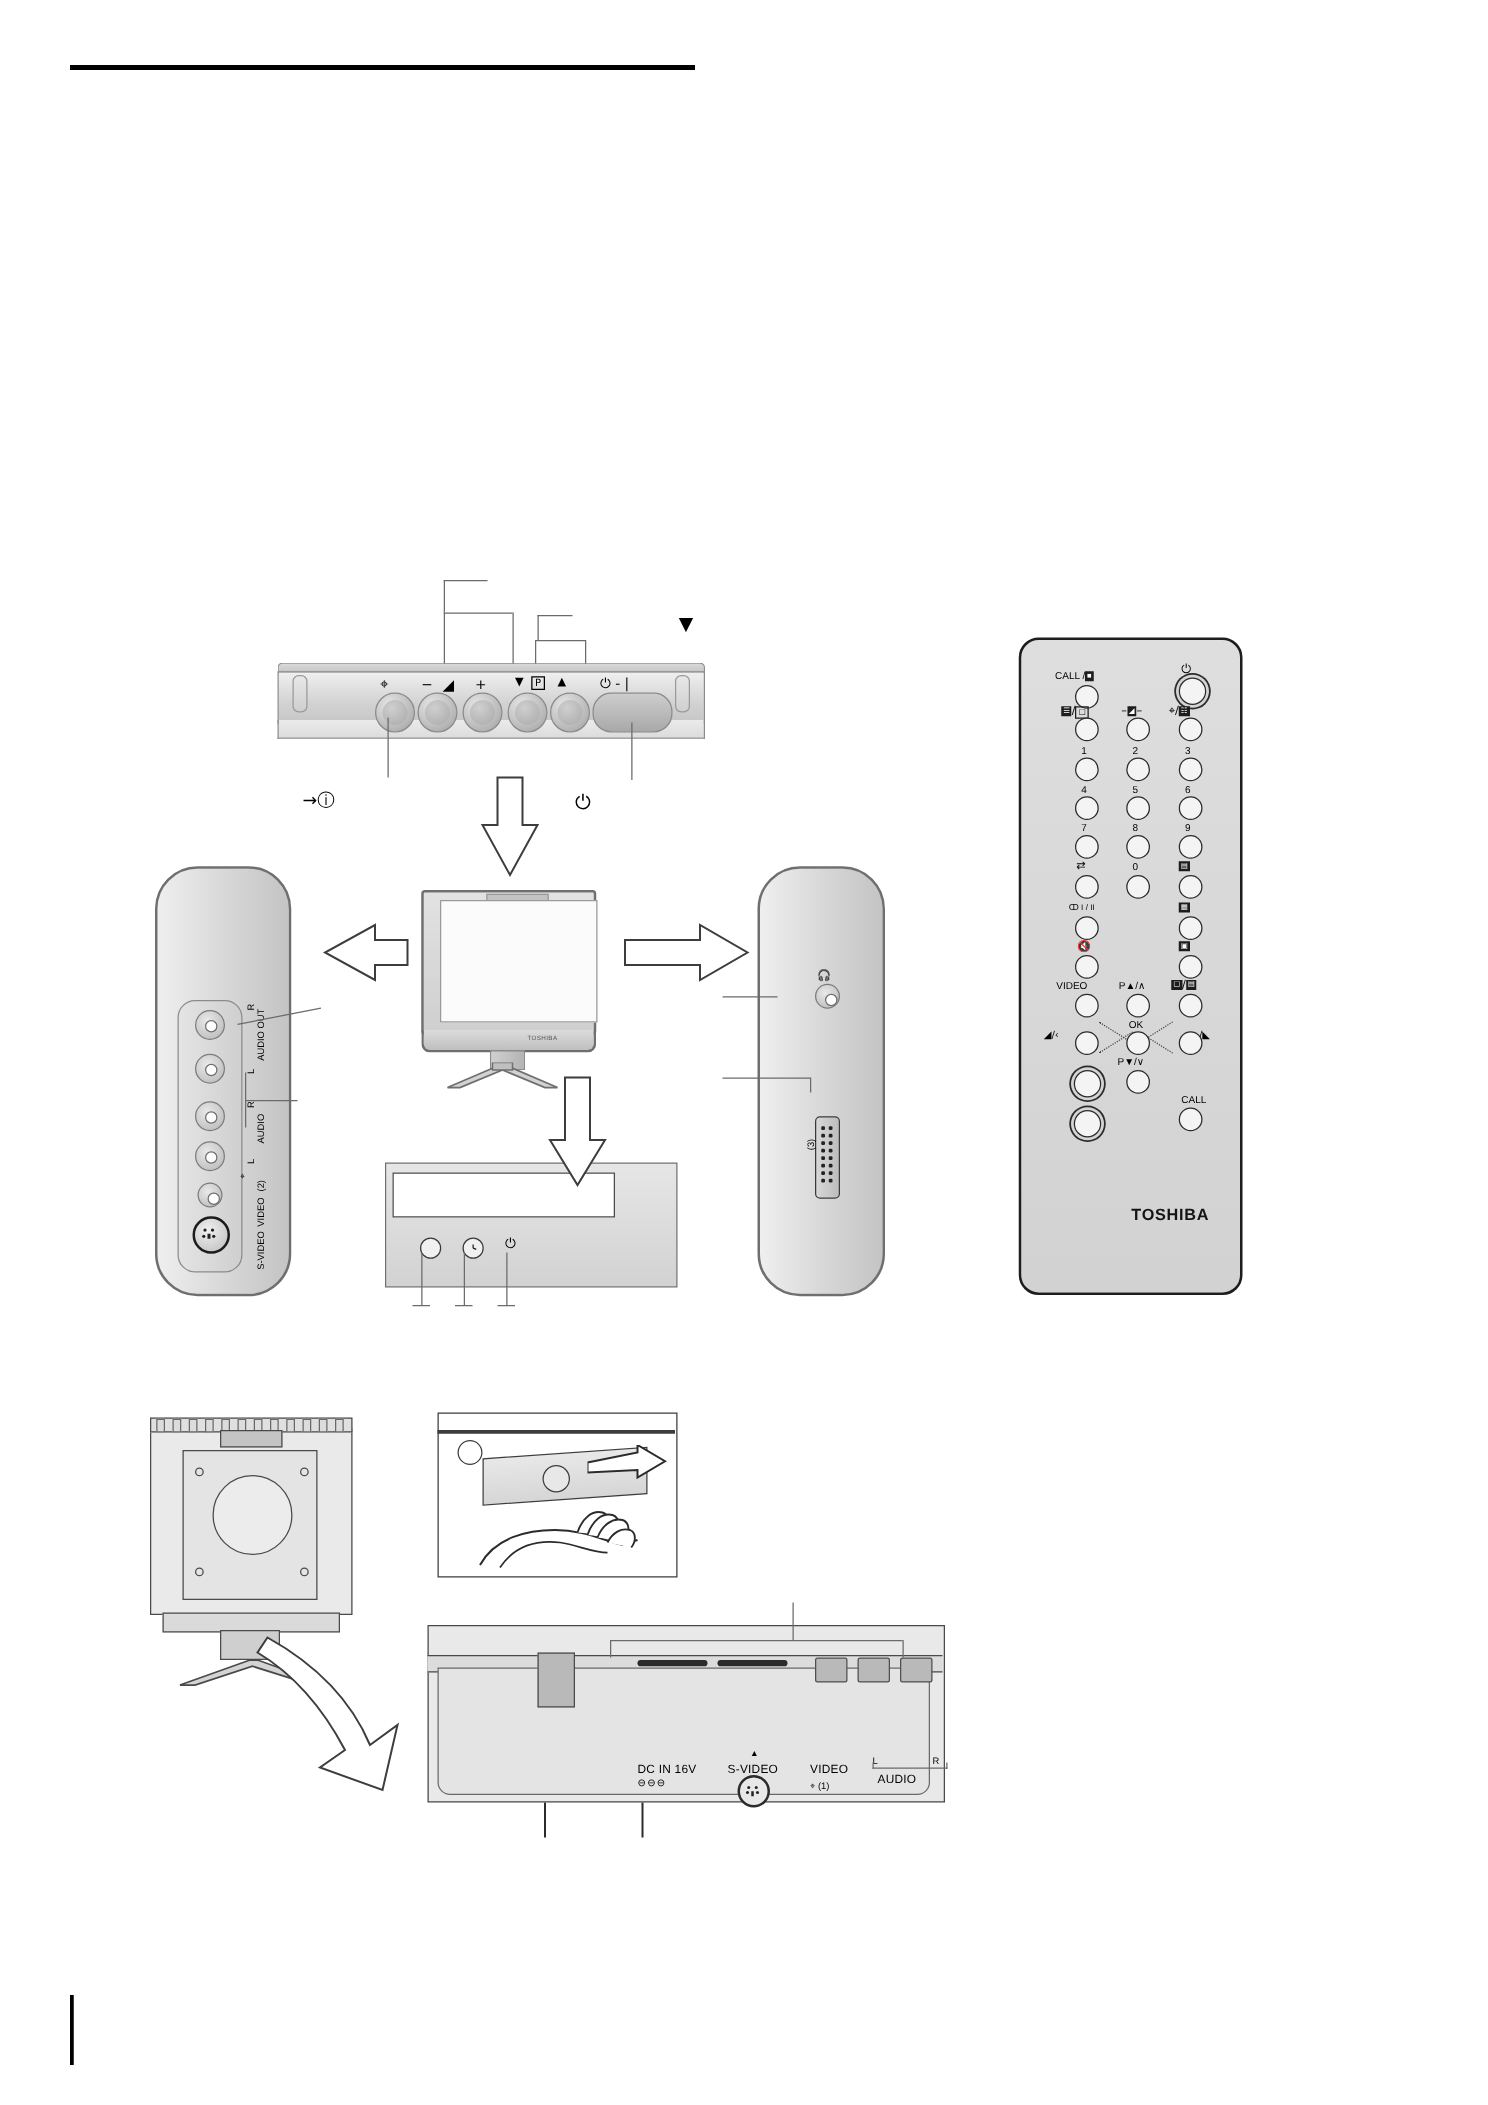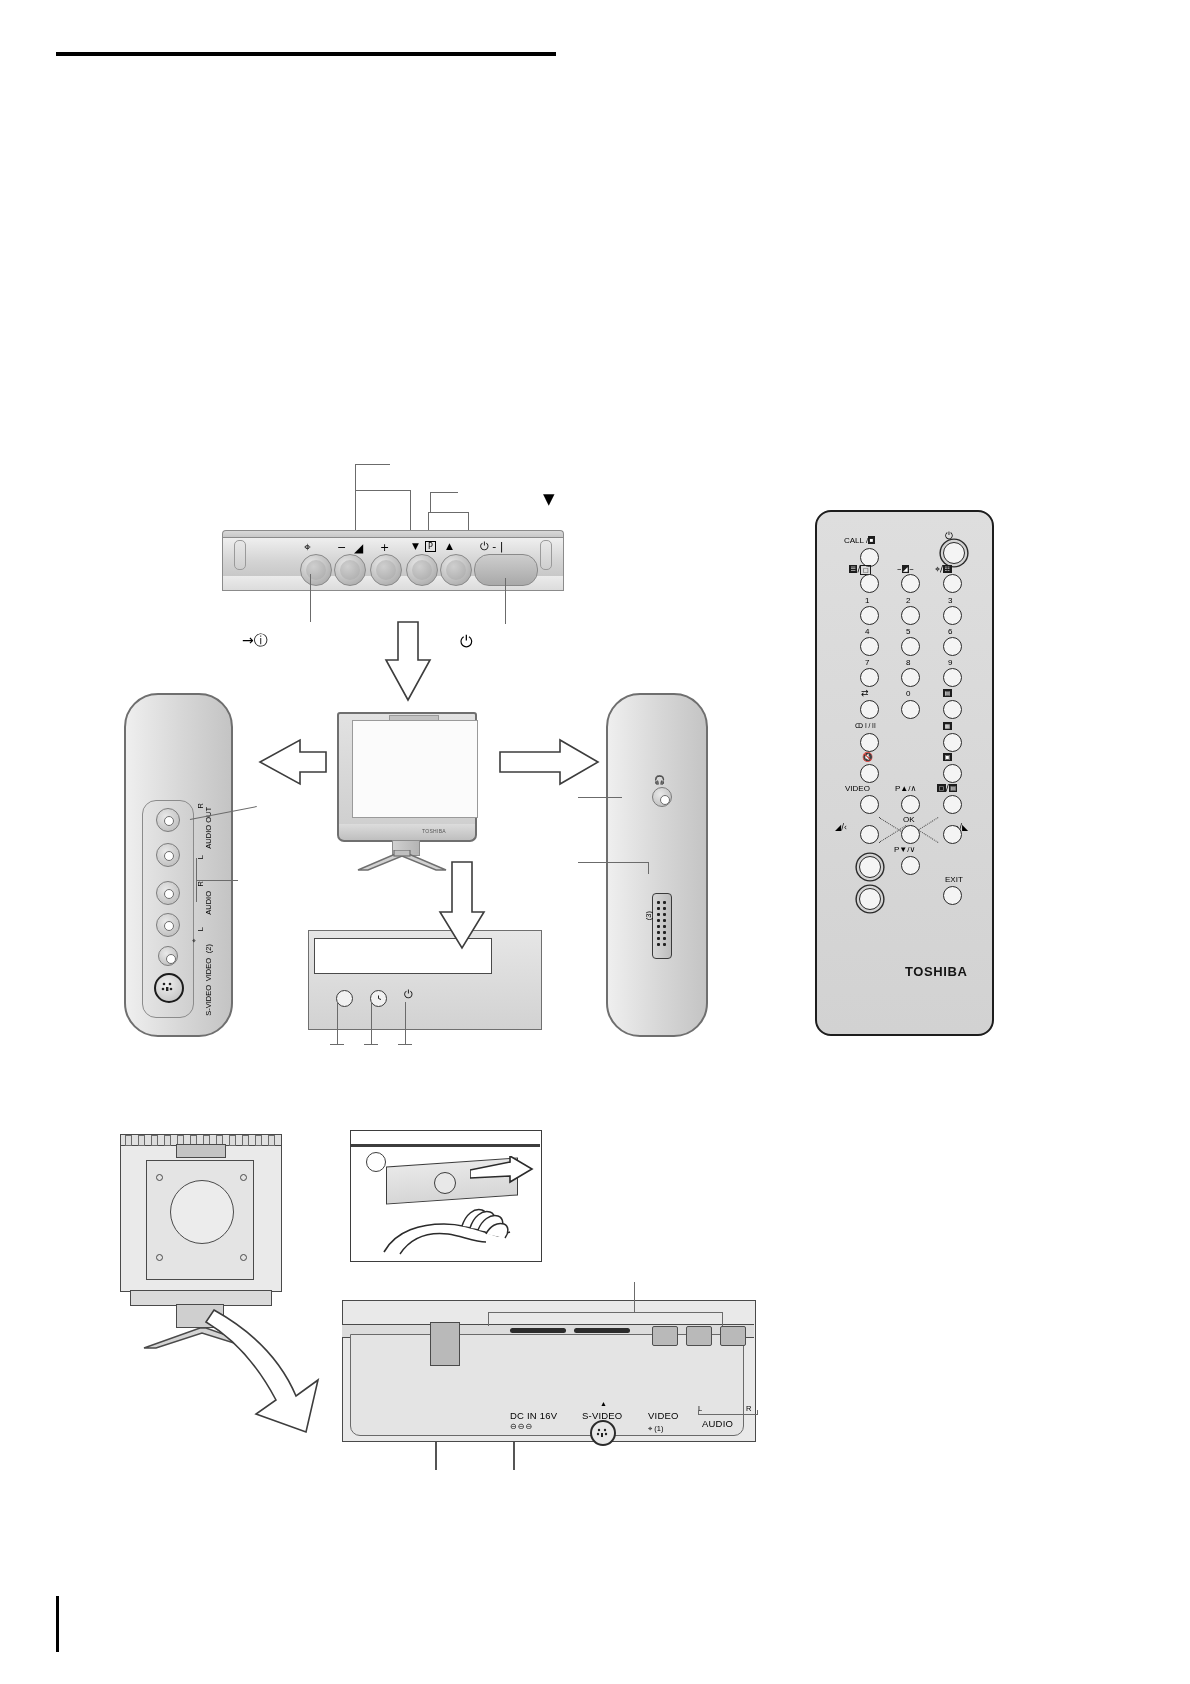--- a/index.html
+++ b/index.html
@@ -308,21 +308,21 @@
   <div class="rbtn" style="left:84px;top:313px;"></div>
   <div class="rlbl" style="left:18px;top:311px;font-family:'DejaVu Sans',sans-serif;">◢/‹</div>
   <div class="rbtn" style="left:43px;top:313px;"></div>
   <div class="rlbl" style="left:139px;top:311px;font-family:'DejaVu Sans',sans-serif;">›/◣</div>
   <div class="rbtn" style="left:126px;top:313px;"></div>
   <div class="rlbl" style="left:77px;top:333px;">P▼/∨</div>
   <div class="rbtn" style="left:84px;top:344px;"></div>
 
   <div class="rbtn big ring" style="left:42px;top:344px;"></div>
   <div class="rbtn big ring" style="left:42px;top:376px;"></div>
-  <div class="rlbl" style="left:128px;top:363px;">EXIT</div>
+  <div class="rlbl" style="left:128px;top:363px;">CALL</div>
   <div class="rbtn" style="left:126px;top:374px;"></div>
 
   <div id="toshiba">TOSHIBA</div>
 </div>
 
 <div class="abs" style="left:120px;top:1130px;width:160px;height:170px;">
   <div class="thinbox" style="left:0;top:12px;width:160px;height:148px;"></div>
   <div class="abs" style="left:0;top:4px;width:160px;height:10px;border:1.4px solid #4a4a4a;background:#e0e0e0;">
     <div class="vent" style="left:4px;top:0;"></div>
       <div class="vent" style="left:17px;top:0;"></div>

